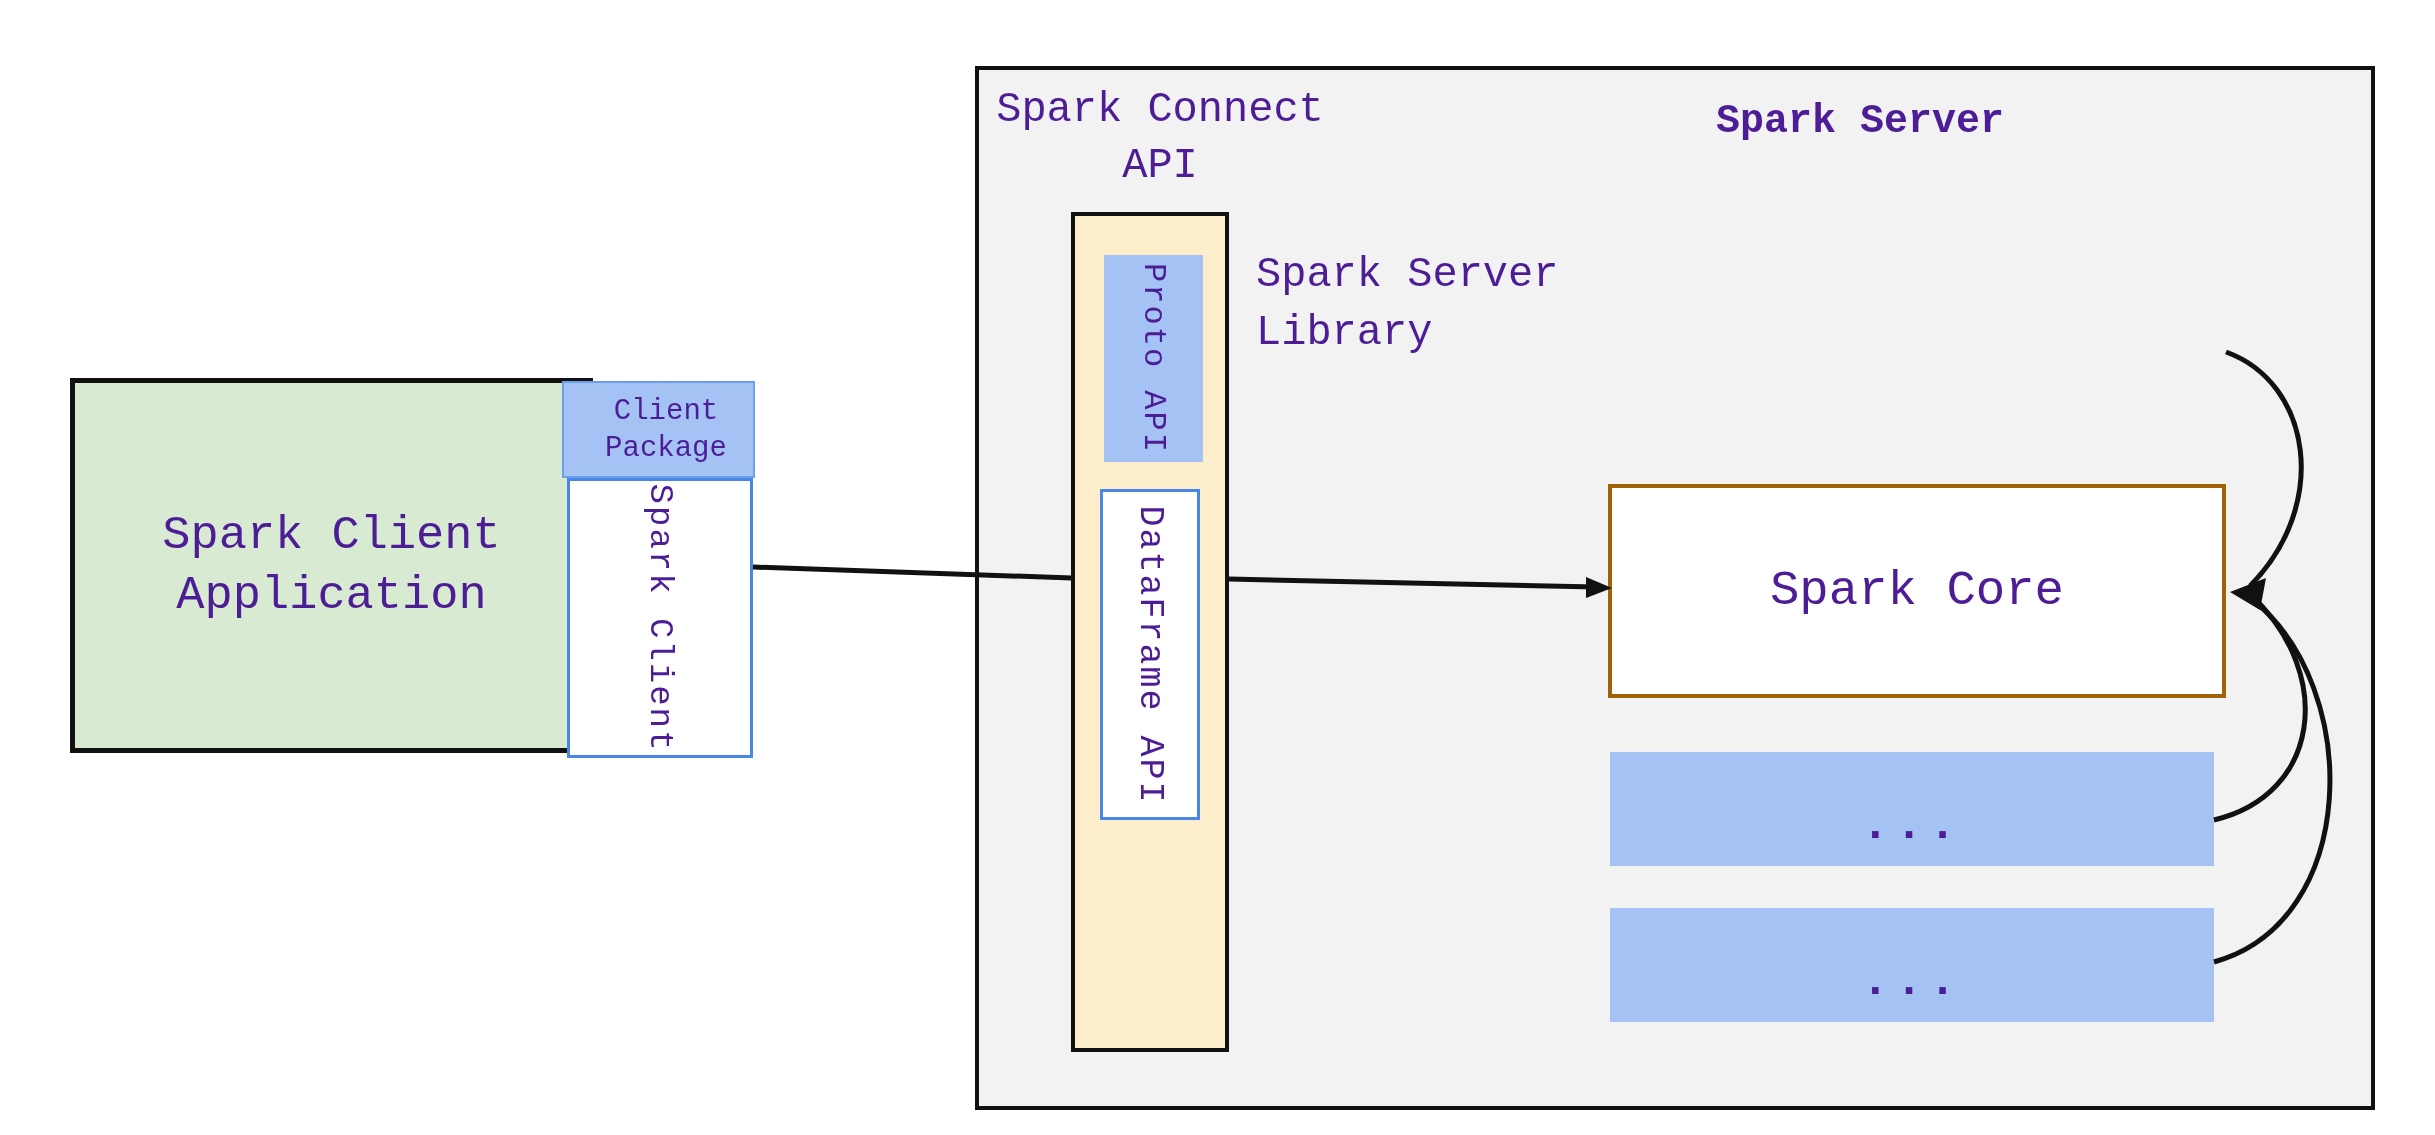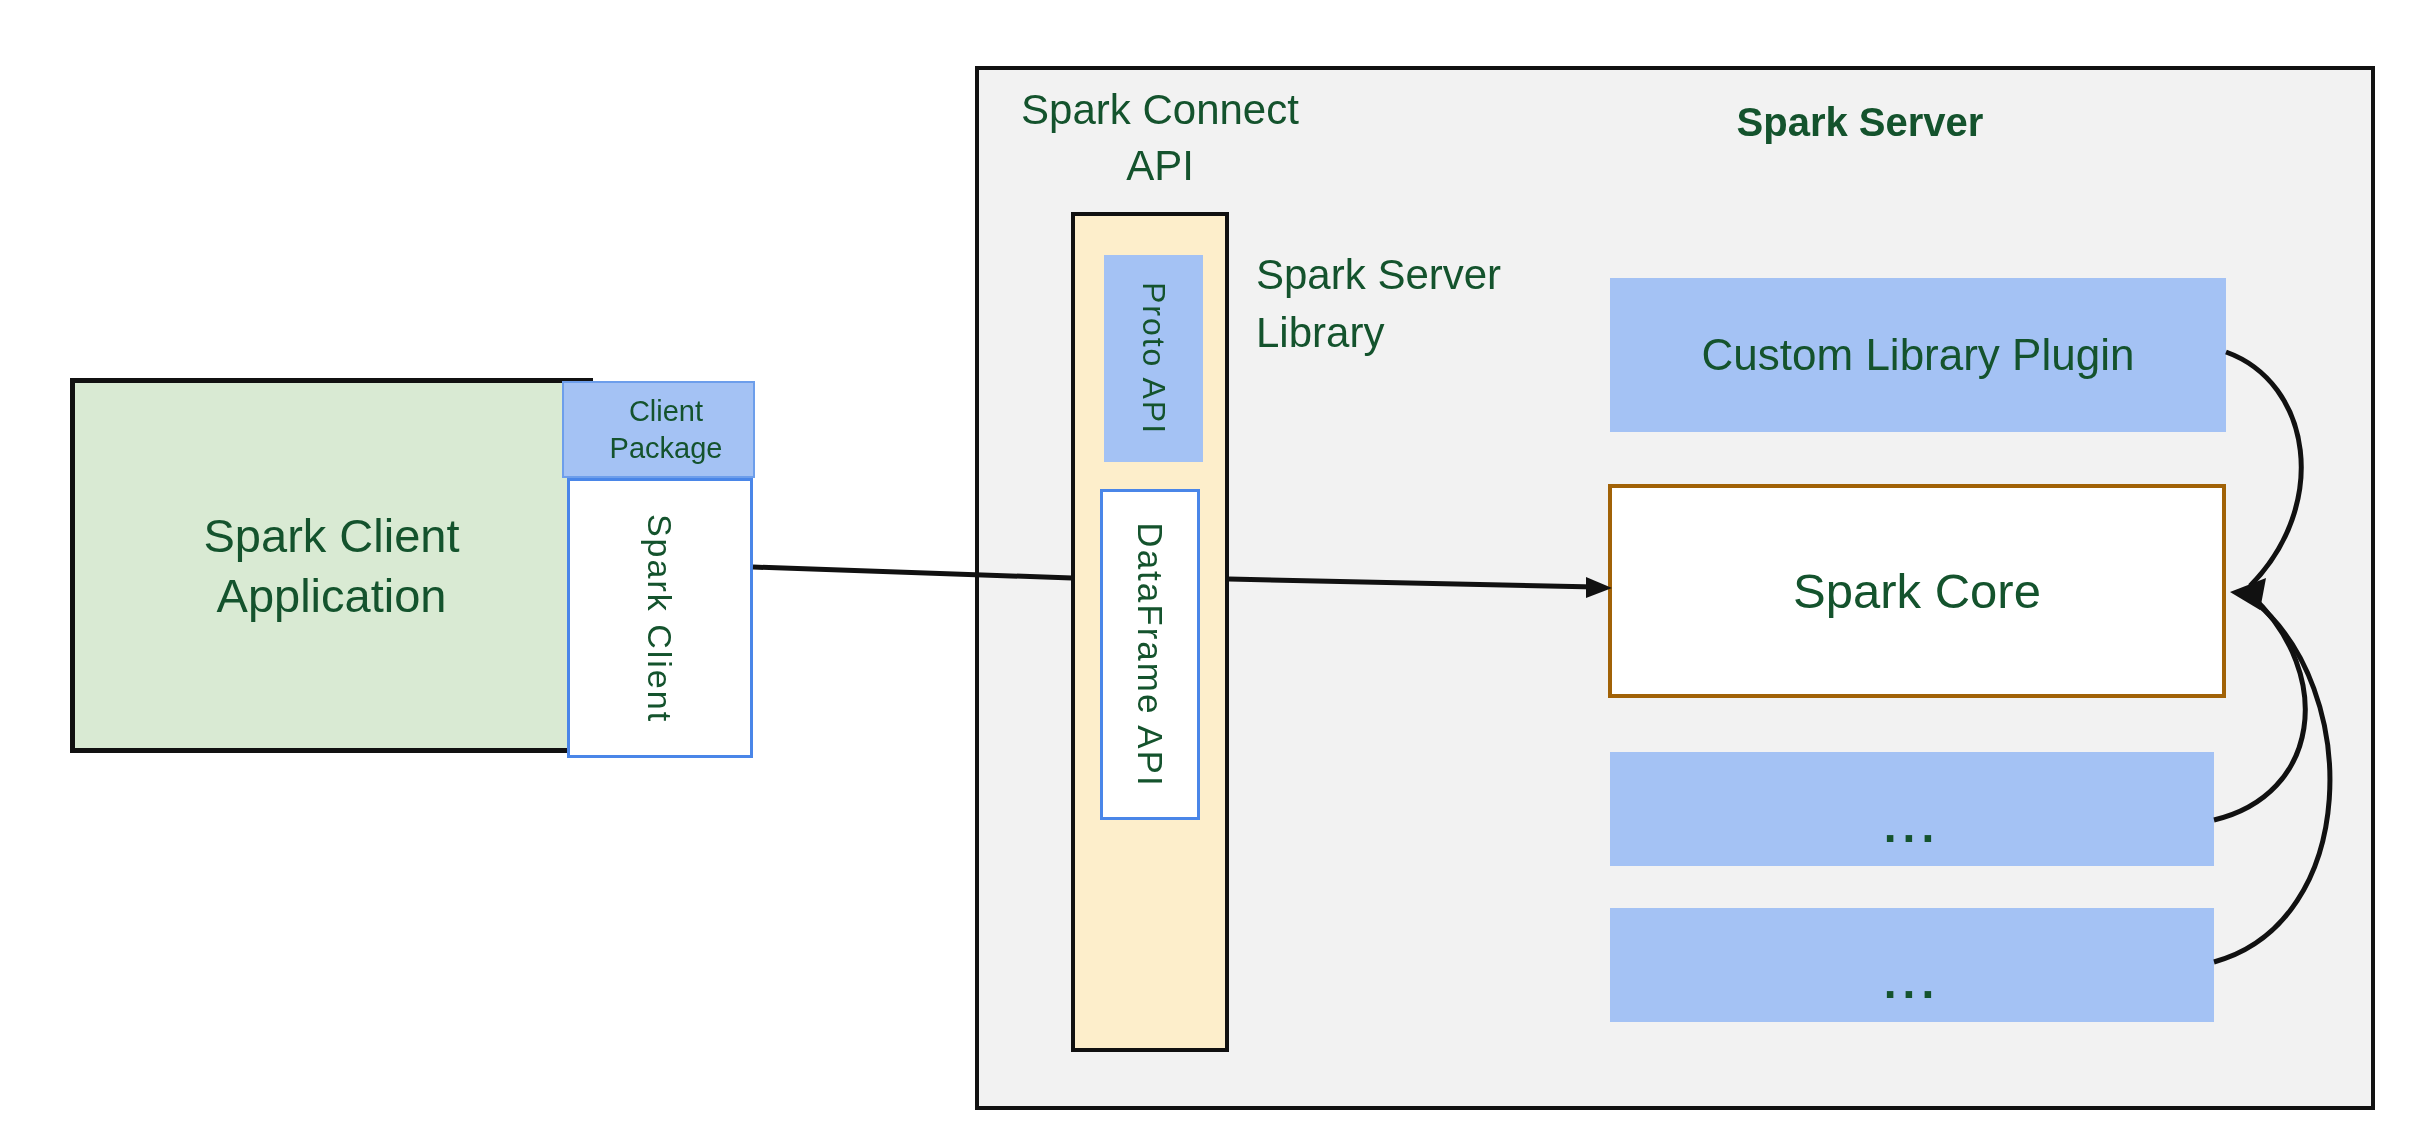--- a/index.html
+++ b/index.html
@@ -1,21 +1,21 @@
 <!DOCTYPE html>
 <html><head>
 <meta charset="utf-8">
 <style>
   html,body{margin:0;padding:0;background:#ffffff;}
   .canvas{
     position:relative;
     width:2435px;height:1135px;
     background:#ffffff;
-    font-family:Liberation Sans, sans-serif;
-    color:#14532d;
+    font-family:Liberation Mono, monospace;
+    color:#4c1d95;
     overflow:hidden;
   }
   .abs{position:absolute;box-sizing:border-box;}
   .center{display:flex;align-items:center;justify-content:center;text-align:center;}
   .preline{white-space:pre-line;}
 
   
   .gray-panel{
     left:975px;top:66px;width:1400px;height:1044px;
     background:#F2F2F2;border:4px solid #111;
@@ -106,23 +106,20 @@
     <span class="vtext">Proto API</span>
   </div>
 
   <div class="abs dataframe-box center">
     <span class="vtext">DataFrame API</span>
   </div>
 
   <div class="abs library-label preline">Spark Server
 Library</div>
 
-  <div class="abs plugin-box center">
-    <span>Custom Library Plugin</span>
-  </div>
 
   <div class="abs core-box center">
     <span>Spark Core</span>
   </div>
 
   <div class="abs dots-box-1 center">
     <span class="dots">...</span>
   </div>
 
   <div class="abs dots-box-2 center">

